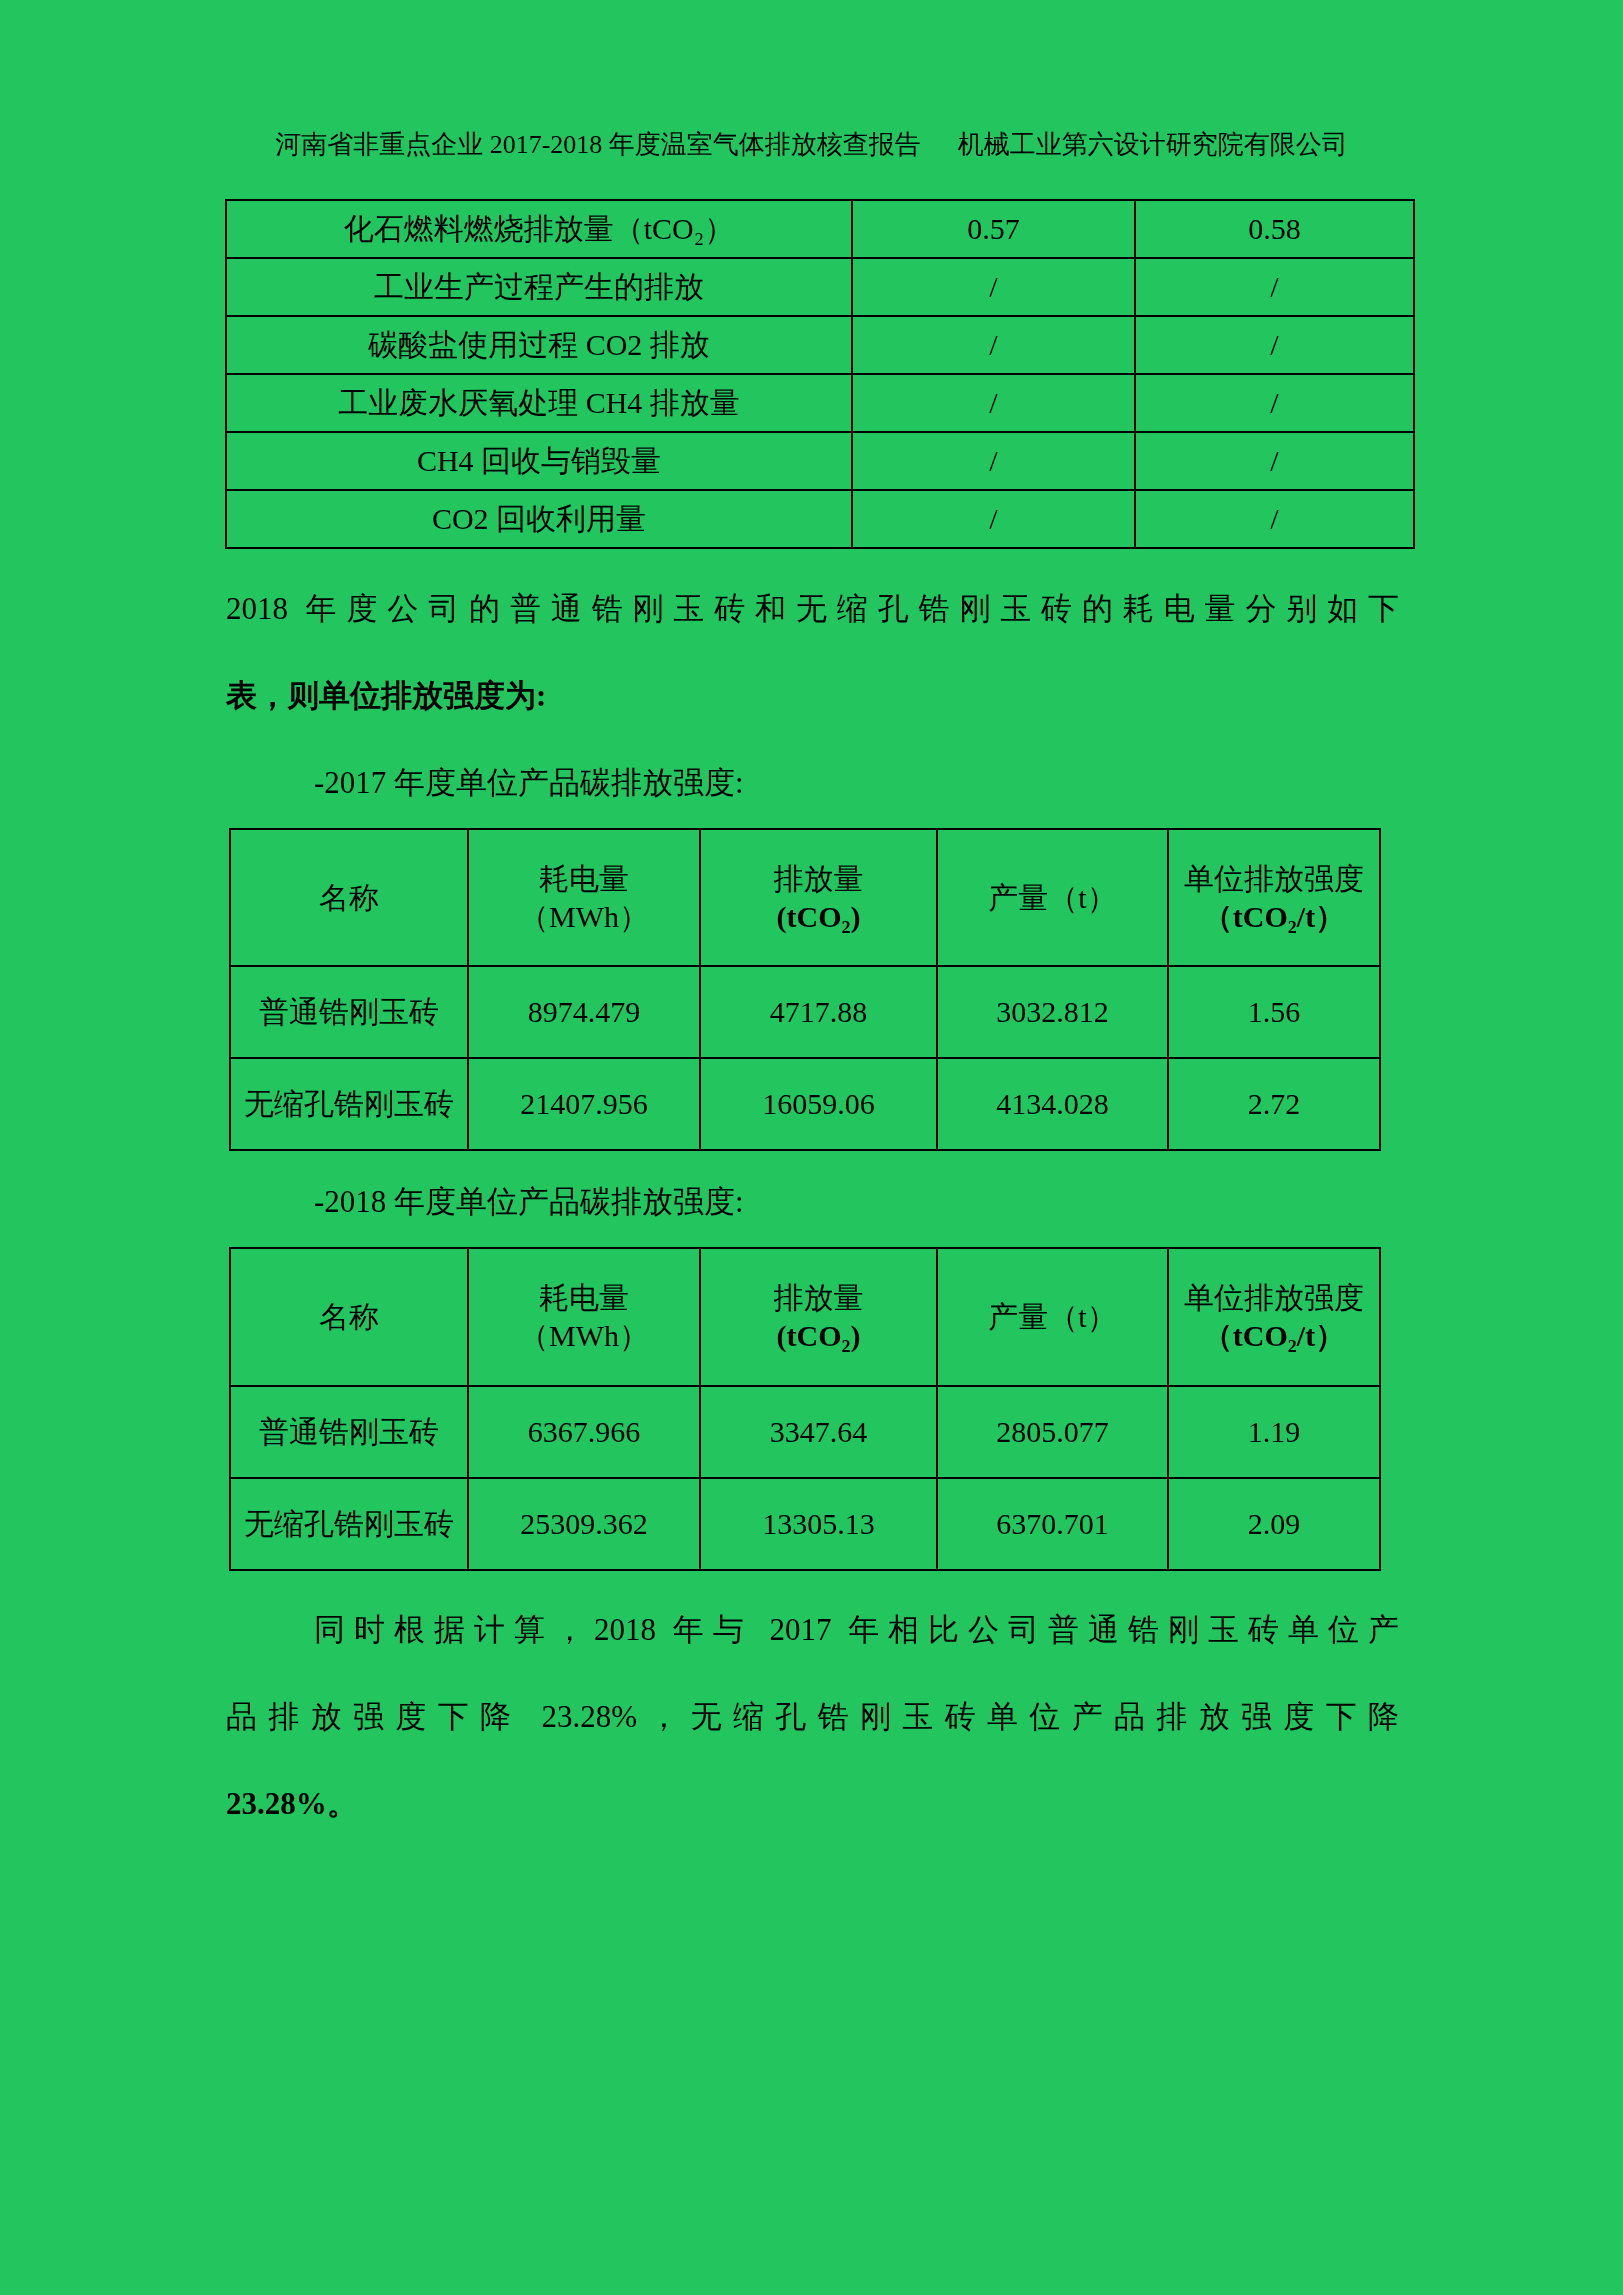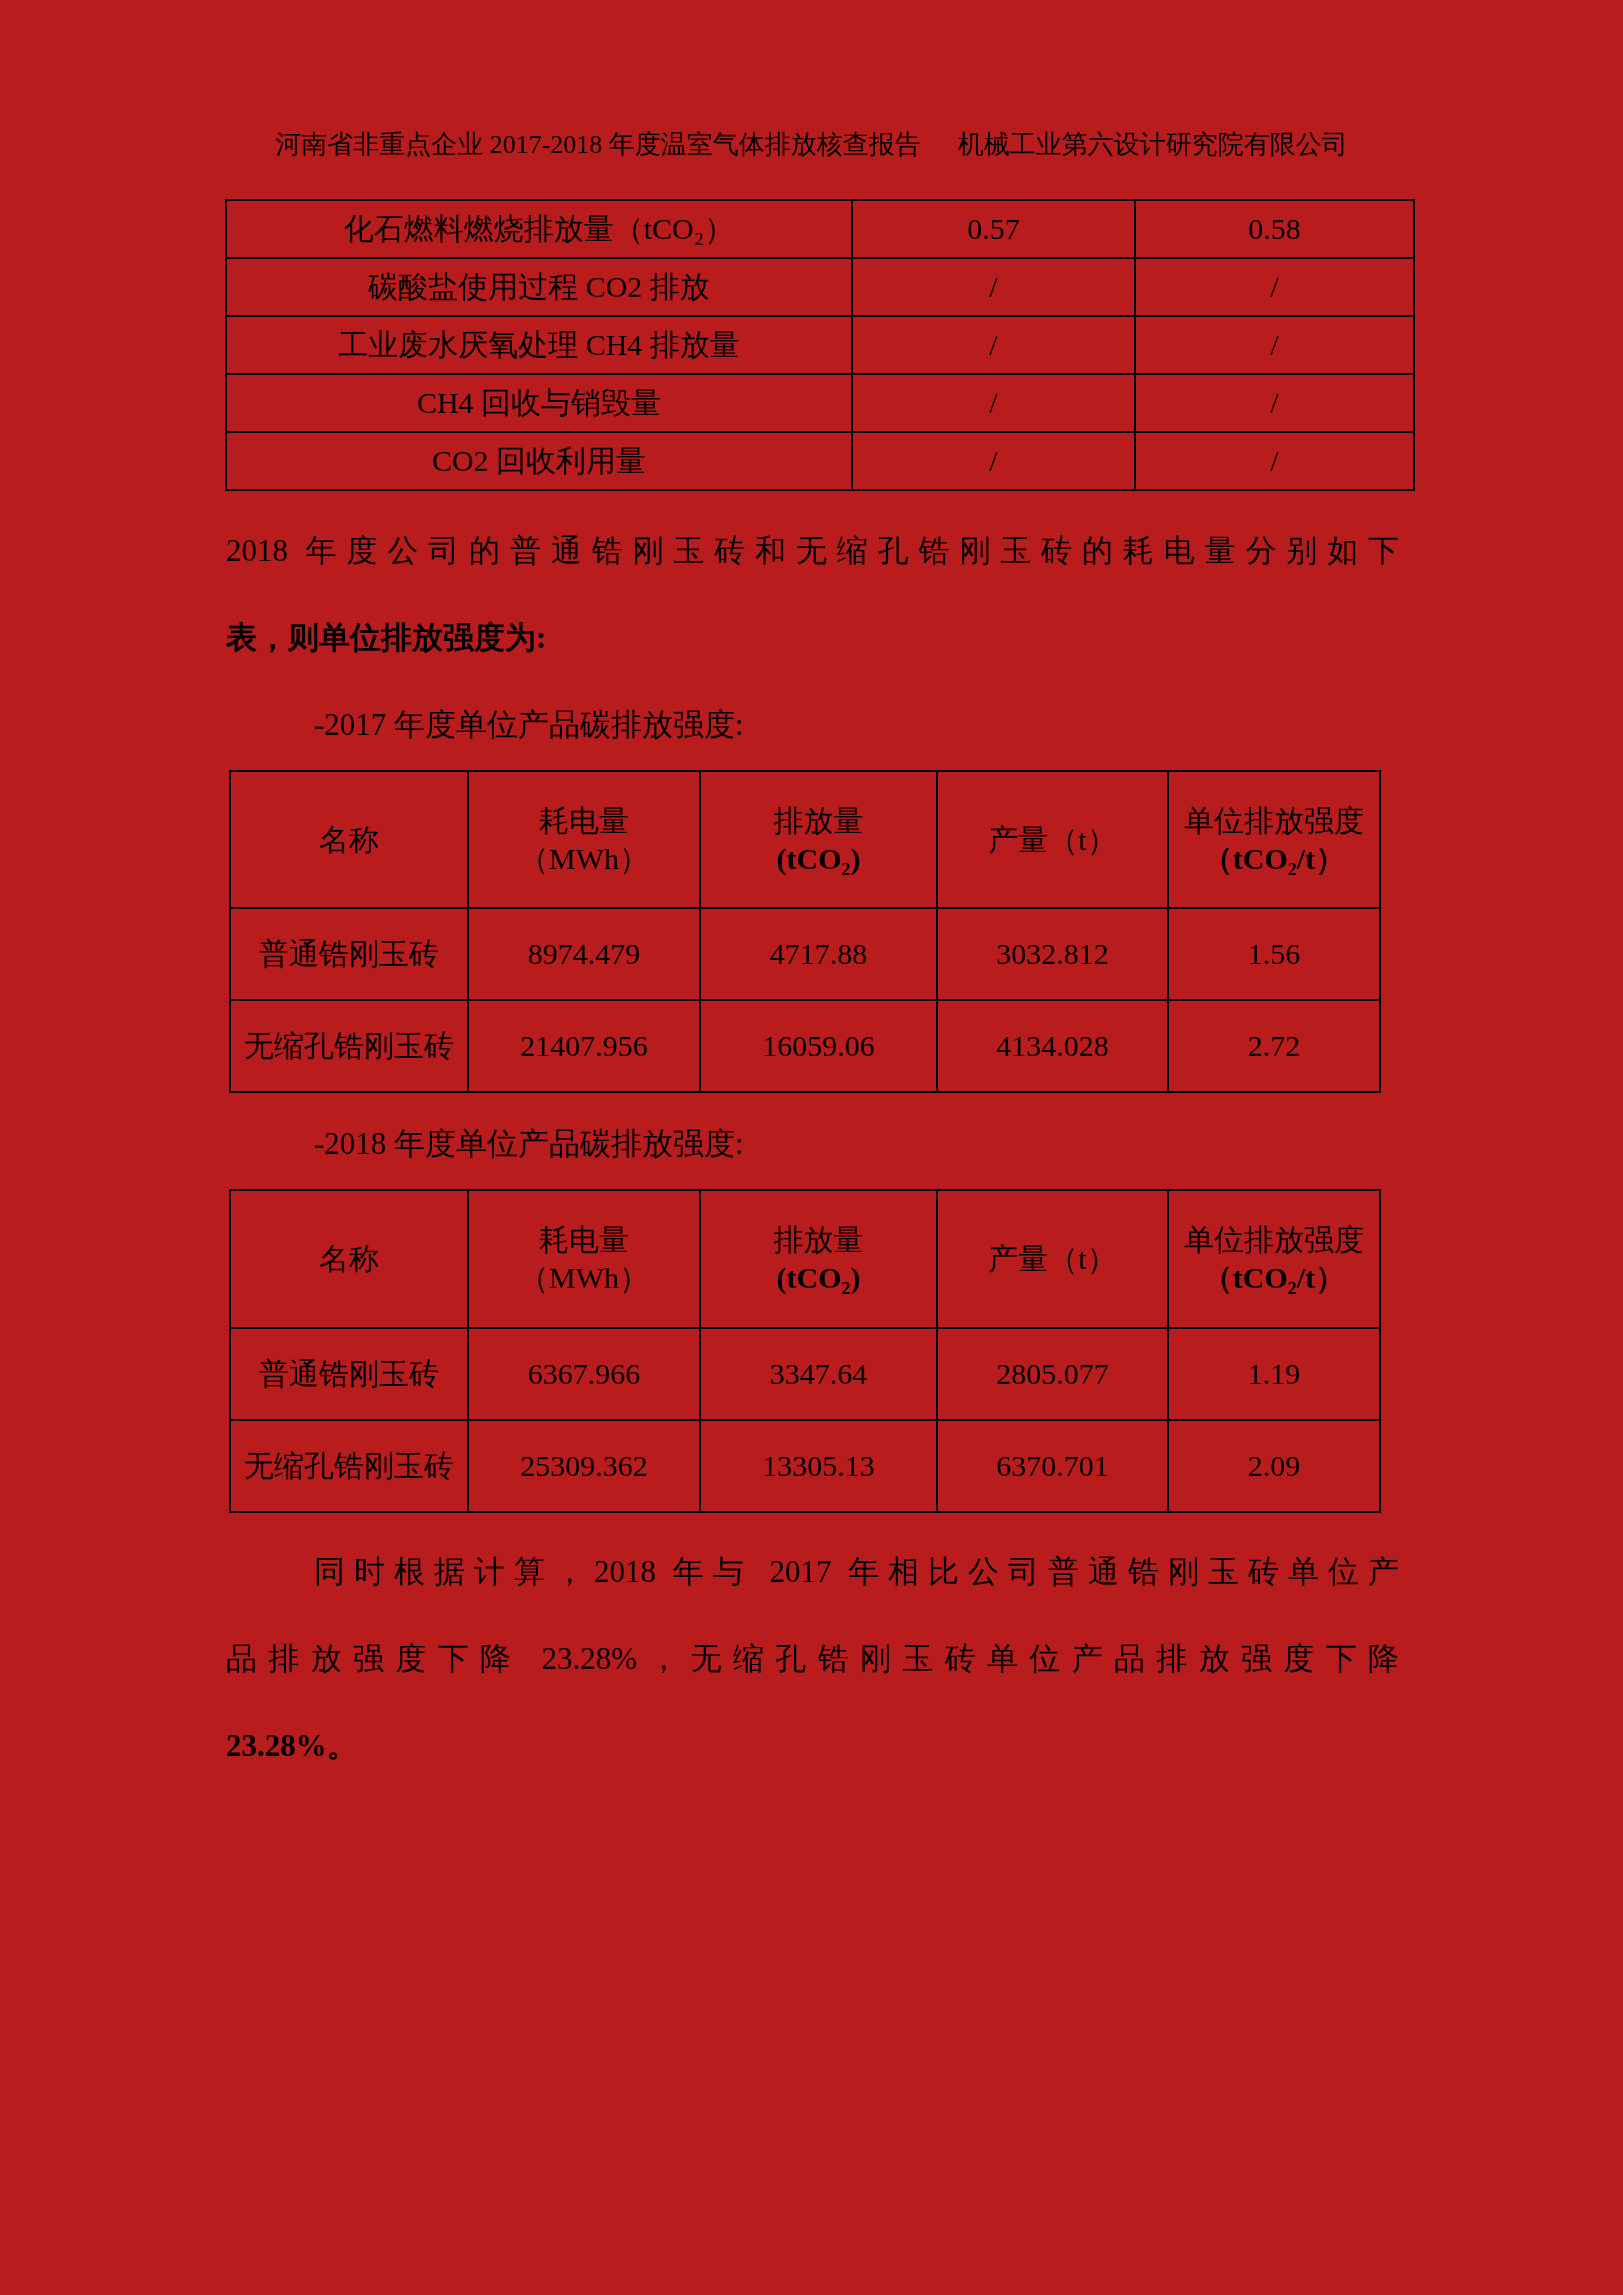--- a/index.html
+++ b/index.html
@@ -1,19 +1,19 @@
 <!DOCTYPE html>
 <html style="font-size:10.5px"><head>
 <meta charset="utf-8">
 <style>
   html,body { margin:0; padding:0; background:#ffffff; }
   .page {
     position:relative;
     width:1623px; height:2295px;
-    background:#b91c1c;
+    background:#22c55e;
     color:#000000;
     font-family:"Liberation Serif","DejaVu Serif",serif;
     overflow:hidden;
   }
   .doc-header {
     padding-top:128px;
     text-align:center;
     font-size:26px;
     line-height:34px;
     white-space:nowrap;
@@ -77,20 +77,25 @@
     <colgroup>
         <col style="width:626px">
         <col style="width:283px">
         <col style="width:279px">
       </colgroup>
     <tbody>
       <tr>
         <td>化石燃料燃烧排放量（tCO₂）</td>
         <td>0.57</td>
         <td>0.58</td>
+      </tr>
+      <tr>
+        <td>工业生产过程产生的排放</td>
+        <td>/</td>
+        <td>/</td>
       </tr>
       <tr>
         <td>碳酸盐使用过程 CO2 排放</td>
         <td>/</td>
         <td>/</td>
       </tr>
       <tr>
         <td>工业废水厌氧处理 CH4 排放量</td>
         <td>/</td>
         <td>/</td>

